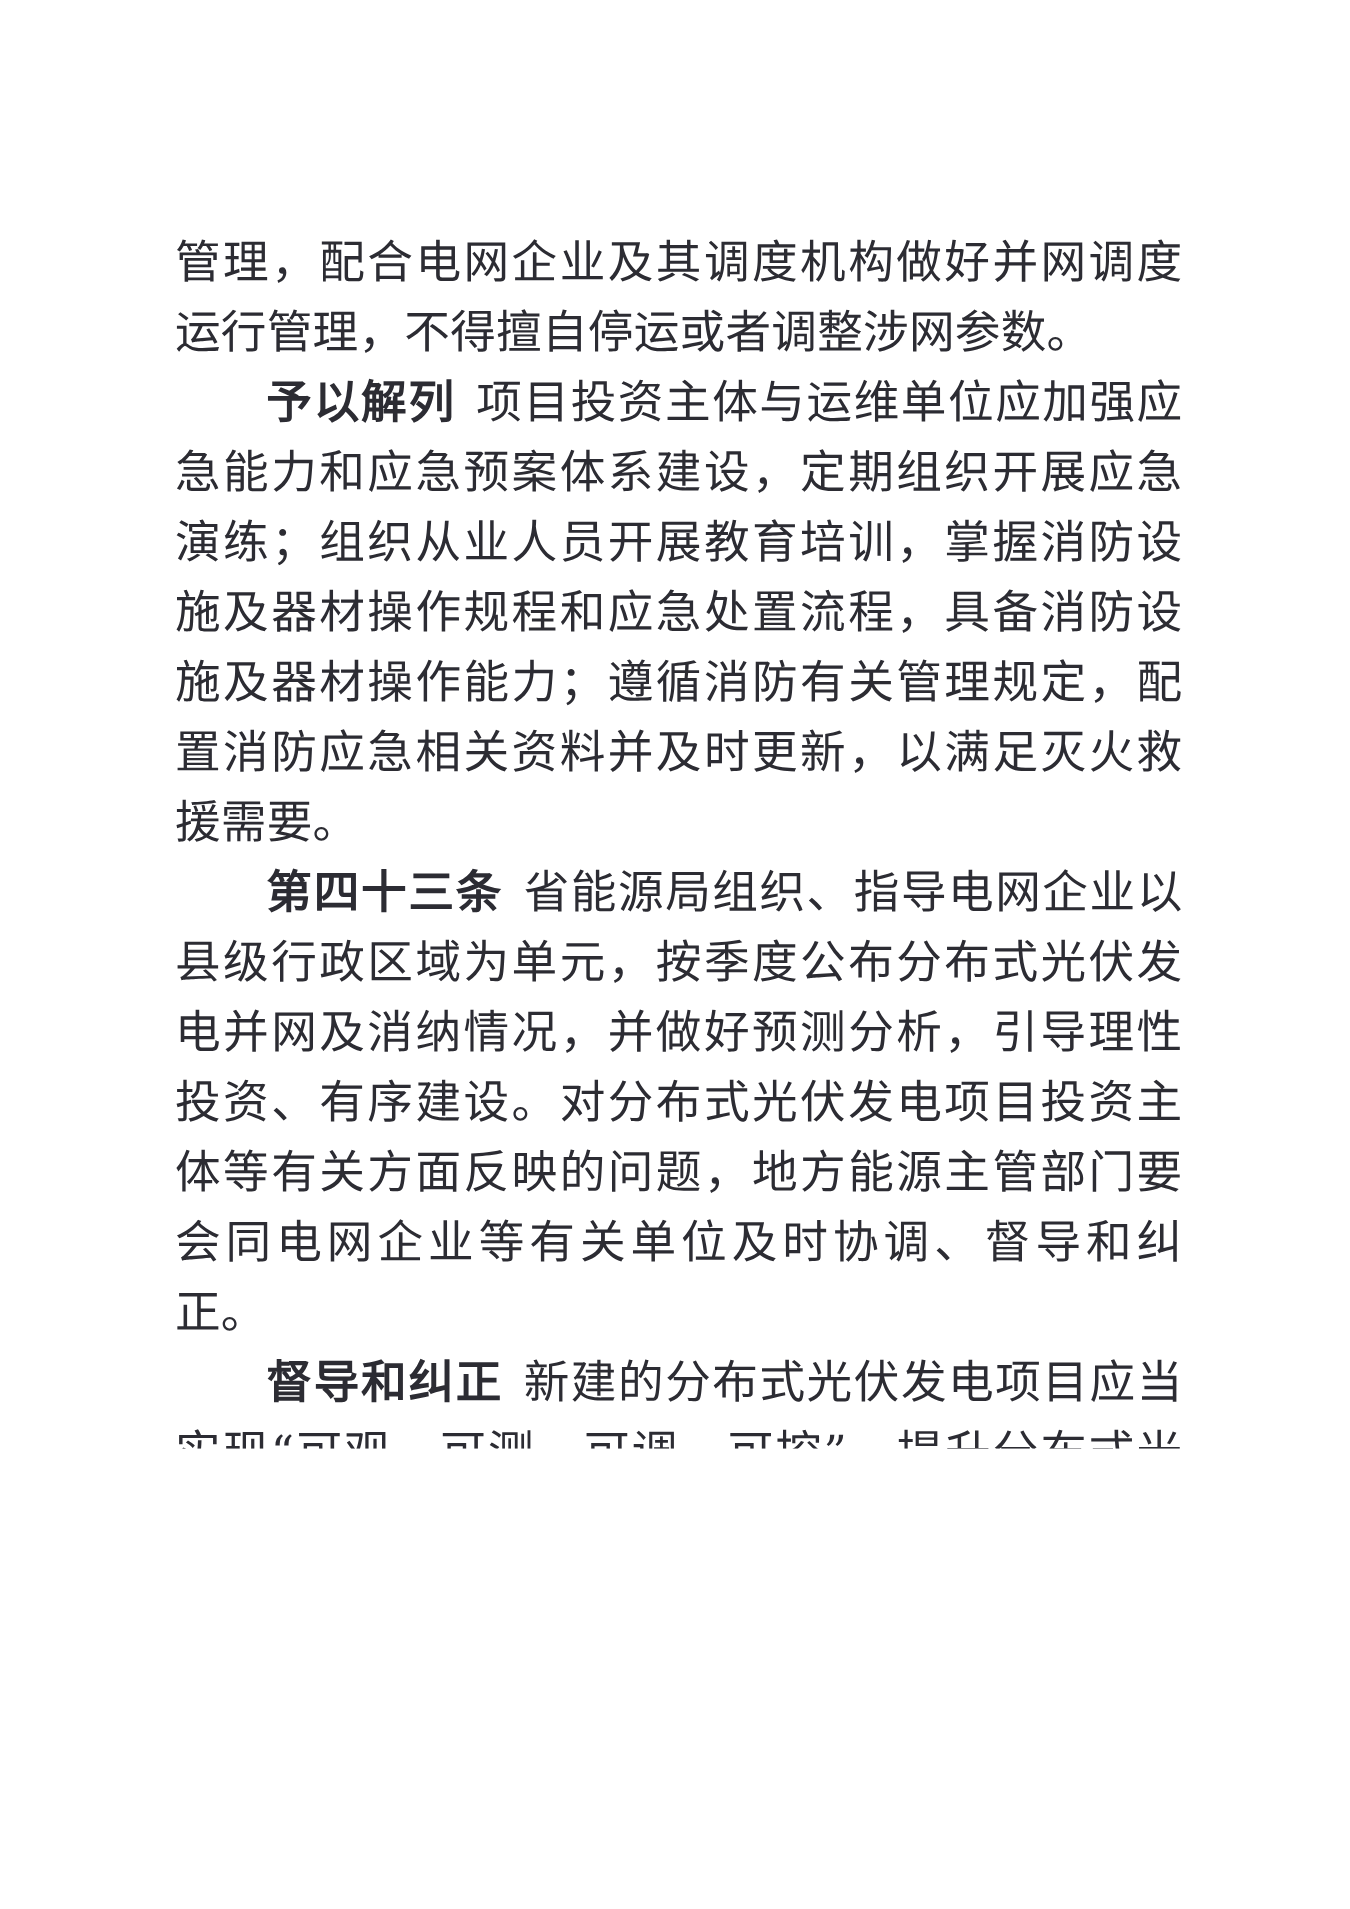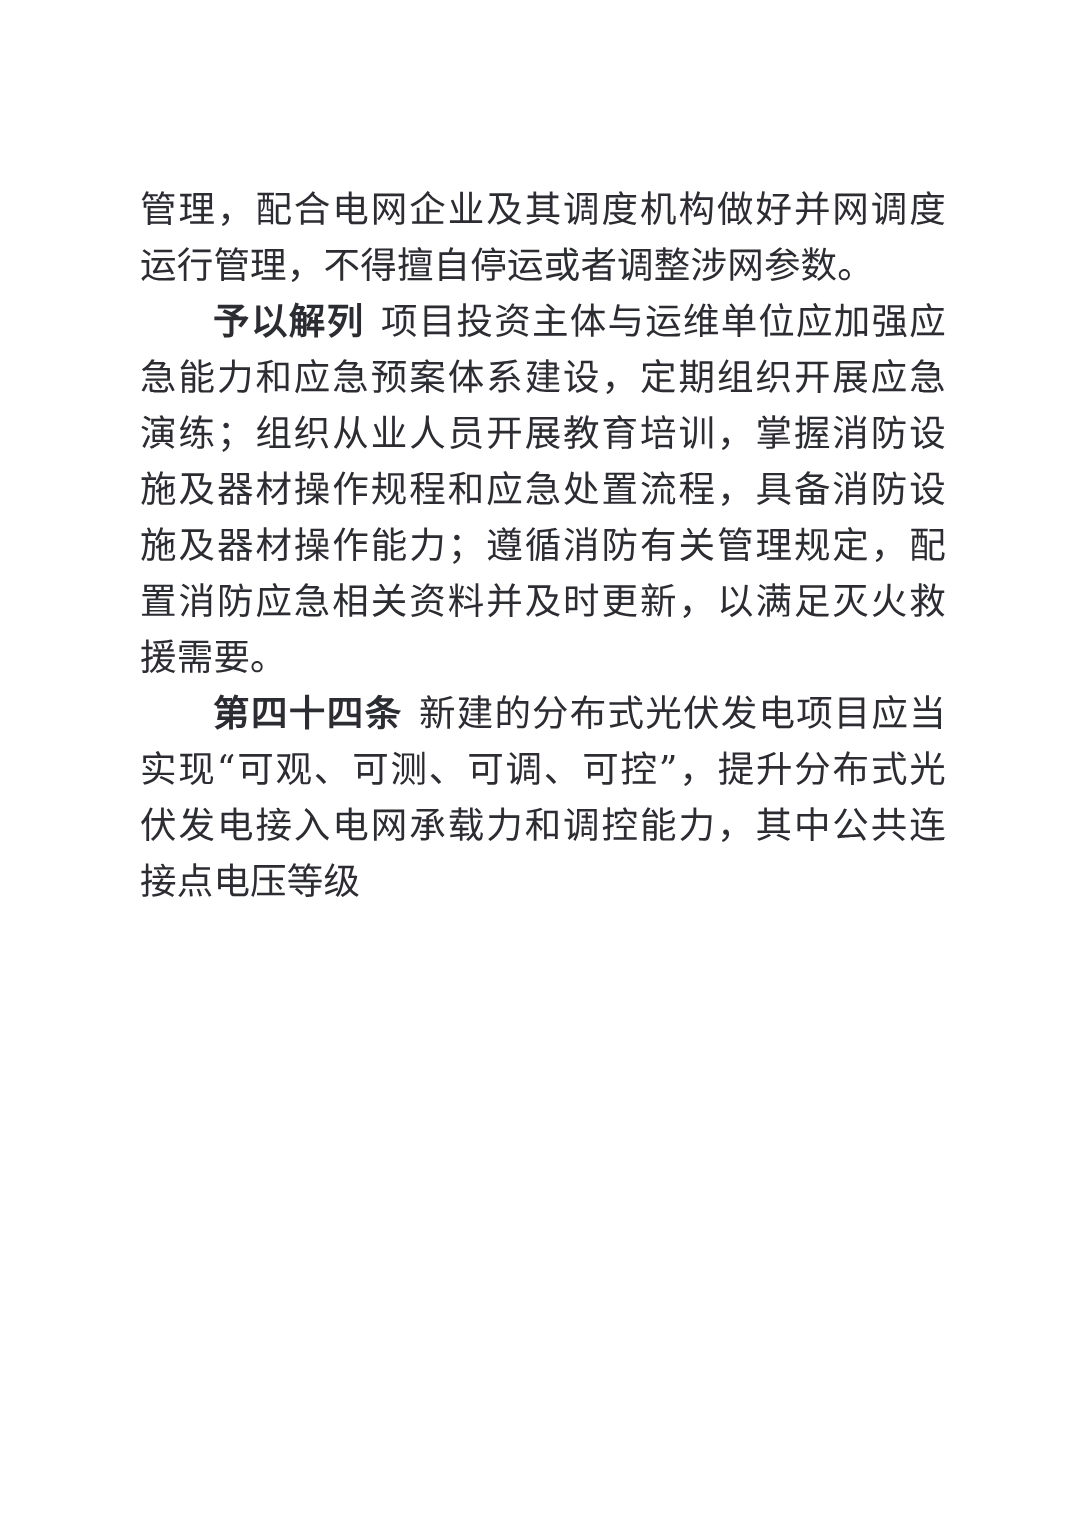--- a/index.html
+++ b/index.html
@@ -79,20 +79,21 @@
 
 <div class="page">
 
   <div class="page-body">
 
     <p class="para">管理，配合电网企业及其调度机构做好并网调度运行管理，不得擅自停运或者调整涉网参数。</p>
 
 
     <p class="para indent"><span class="art-no">予以解列</span><span class="art-gap"></span><span>项目投资主体与运维单位应加强应急能力和应急预案体系建设，定期组织开展应急演练；组织从业人员开展教育培训，掌握消防设施及器材操作规程和应急处置流程，具备消防设施及器材操作能力；遵循消防有关管理规定，配置消防应急相关资料并及时更新，以满足灭火救援需要。</span></p>
 
+    <p class="para indent"><span class="art-no">第四十三条</span><span class="art-gap"></span><span>省能源局组织、指导电网企业以县级行政区域为单元，按季度公布分布式光伏发电并网及消纳情况，并做好预测分析，引导理性投资、有序建设。对分布式光伏发电项目投资主体等有关方面反映的问题，地方能源主管部门要会同电网企业等有关单位及时协调、督导和纠正。</span></p>
 
-    <p class="para indent"><span class="art-no">第四十四条</span><span class="art-gap"></span><span><span>新建的分布式光伏发电项目应当实现“可观、可测、可调、可控”，提升分布式光伏发电接入电网承载力和调控能力，其中公共连接点电压等级</span></span></p>
+    <p class="para indent"><span class="art-no">督导和纠正</span><span class="art-gap"></span><span><span>新建的分布式光伏发电项目应当实现“可观、可测、可调、可控”，提升分布式光伏发电接入电网承载力和调控能力，其中公共连接点电压等级</span></span></p>
 
   </div>
 
   <div class="folio">17</div>
 
 </div>
 
 </body></html>

